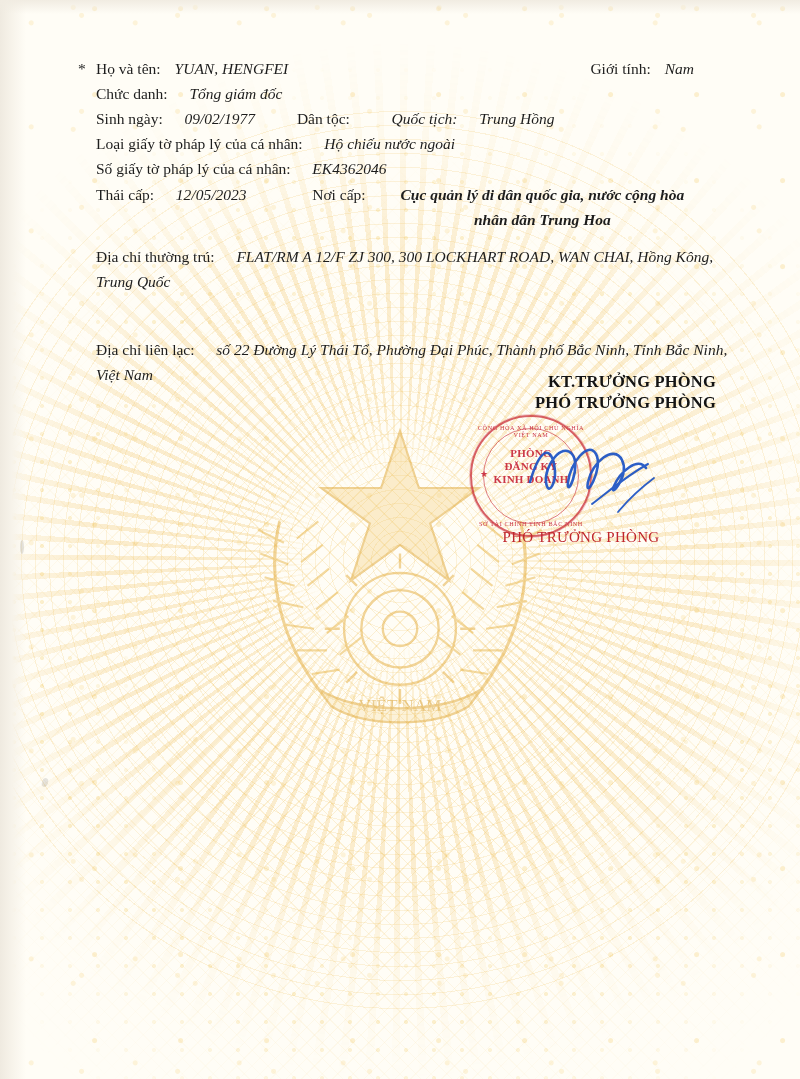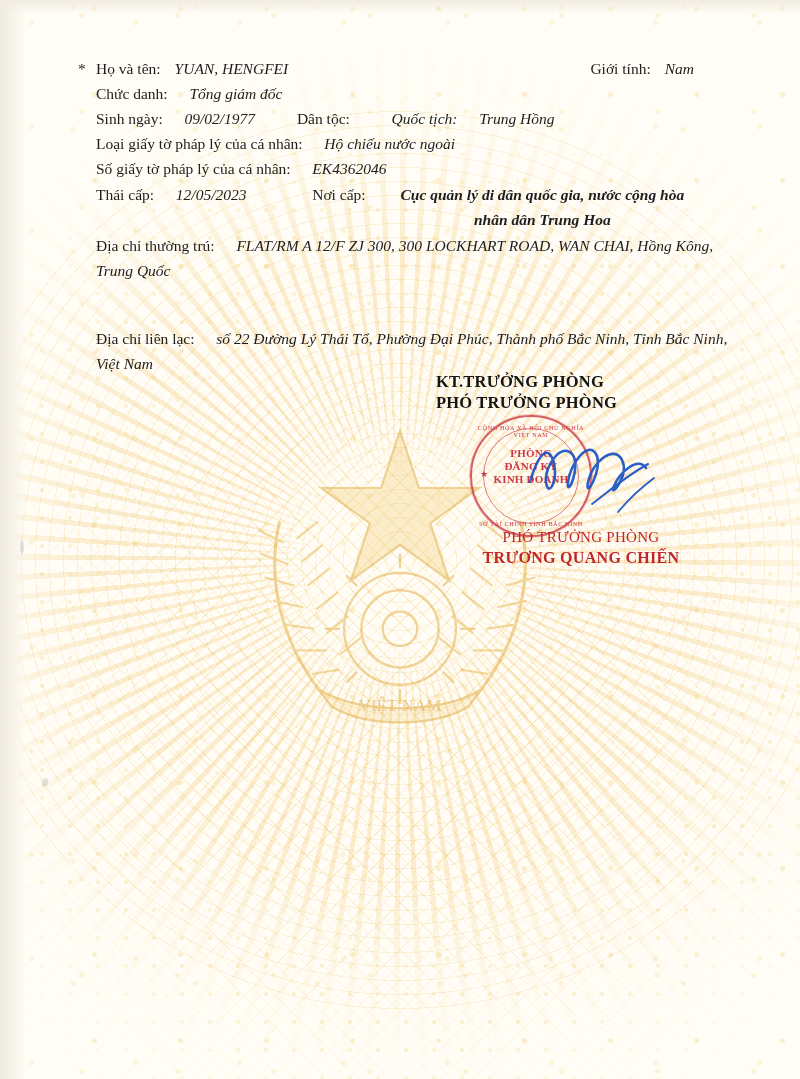--- a/index.html
+++ b/index.html
@@ -131,24 +131,24 @@
   .wrapline {
     white-space: normal;
     padding-left: 18px;
     max-width: 650px;
     margin-top: 43px;
   }
 
   
   .signblock {
     position: absolute;
-    right: 74px;
+    right: 84px;
     top: 372px;
     width: 290px;
-    text-align: left;
+    text-align: right;
     color: #141414;
   }
   .signblock .ttl {
     font-family: "Liberation Serif", serif;
     font-weight: bold;
     font-size: 16.5px;
     letter-spacing: .2px;
     line-height: 1.25;
   }
   .sign-name {
@@ -316,21 +316,21 @@
     <div class="row indent">
       <span class="lbl">Thái cấp:</span>
       <span class="gap-sm"></span>
       <span class="val">12/05/2023</span>
       <span class="gap-lg"></span>
       <span class="lbl">Nơi cấp:</span>
       <span class="gap-sm"></span>
       <span class="val" style="display:inline-block;white-space:normal;max-width:310px;vertical-align:top;text-align:center;font-weight:bold;">Cục quản lý di dân quốc gia, nước cộng hòa nhân dân Trung Hoa</span>
     </div>
 
-    <div class="wrapline" style="margin-top:1px;">
+    <div class="wrapline" style="margin-top:12px;">
       <span class="lbl">Địa chỉ thường trú:</span>
       <span class="gap-sm"></span>
       <span class="val">FLAT/RM A 12/F ZJ 300, 300 LOCKHART ROAD, WAN CHAI, Hồng Kông, Trung Quốc</span>
     </div>
 
     <div class="wrapline">
       <span class="lbl">Địa chỉ liên lạc:</span>
       <span class="gap-sm"></span>
       <span class="val">số 22 Đường Lý Thái Tổ, Phường Đại Phúc, Thành phố Bắc Ninh, Tỉnh Bắc Ninh, Việt Nam</span>
     </div>
@@ -358,16 +358,15 @@
       <path d="M8 62 C18 28 28 26 32 44 C36 62 26 78 24 62 C22 46 40 22 50 34 C60 46 44 80 46 62
                C48 44 66 20 74 34 C82 48 62 82 66 62 C70 42 92 24 100 40 C108 56 86 80 92 66
                C98 52 116 36 124 48"></path>
       <path d="M70 84 C86 72 104 56 126 44" stroke-width="2"></path>
       <path d="M96 92 C106 80 116 70 132 58" stroke-width="1.8"></path>
     </g>
   </svg>
 
   <div class="sign-name">
     <div>PHÓ TRƯỞNG PHÒNG</div>
-    <div class="b">TRƯƠNG QUANG CHIẾN</div>
   </div>
 
 </div>
 
 </body></html>

